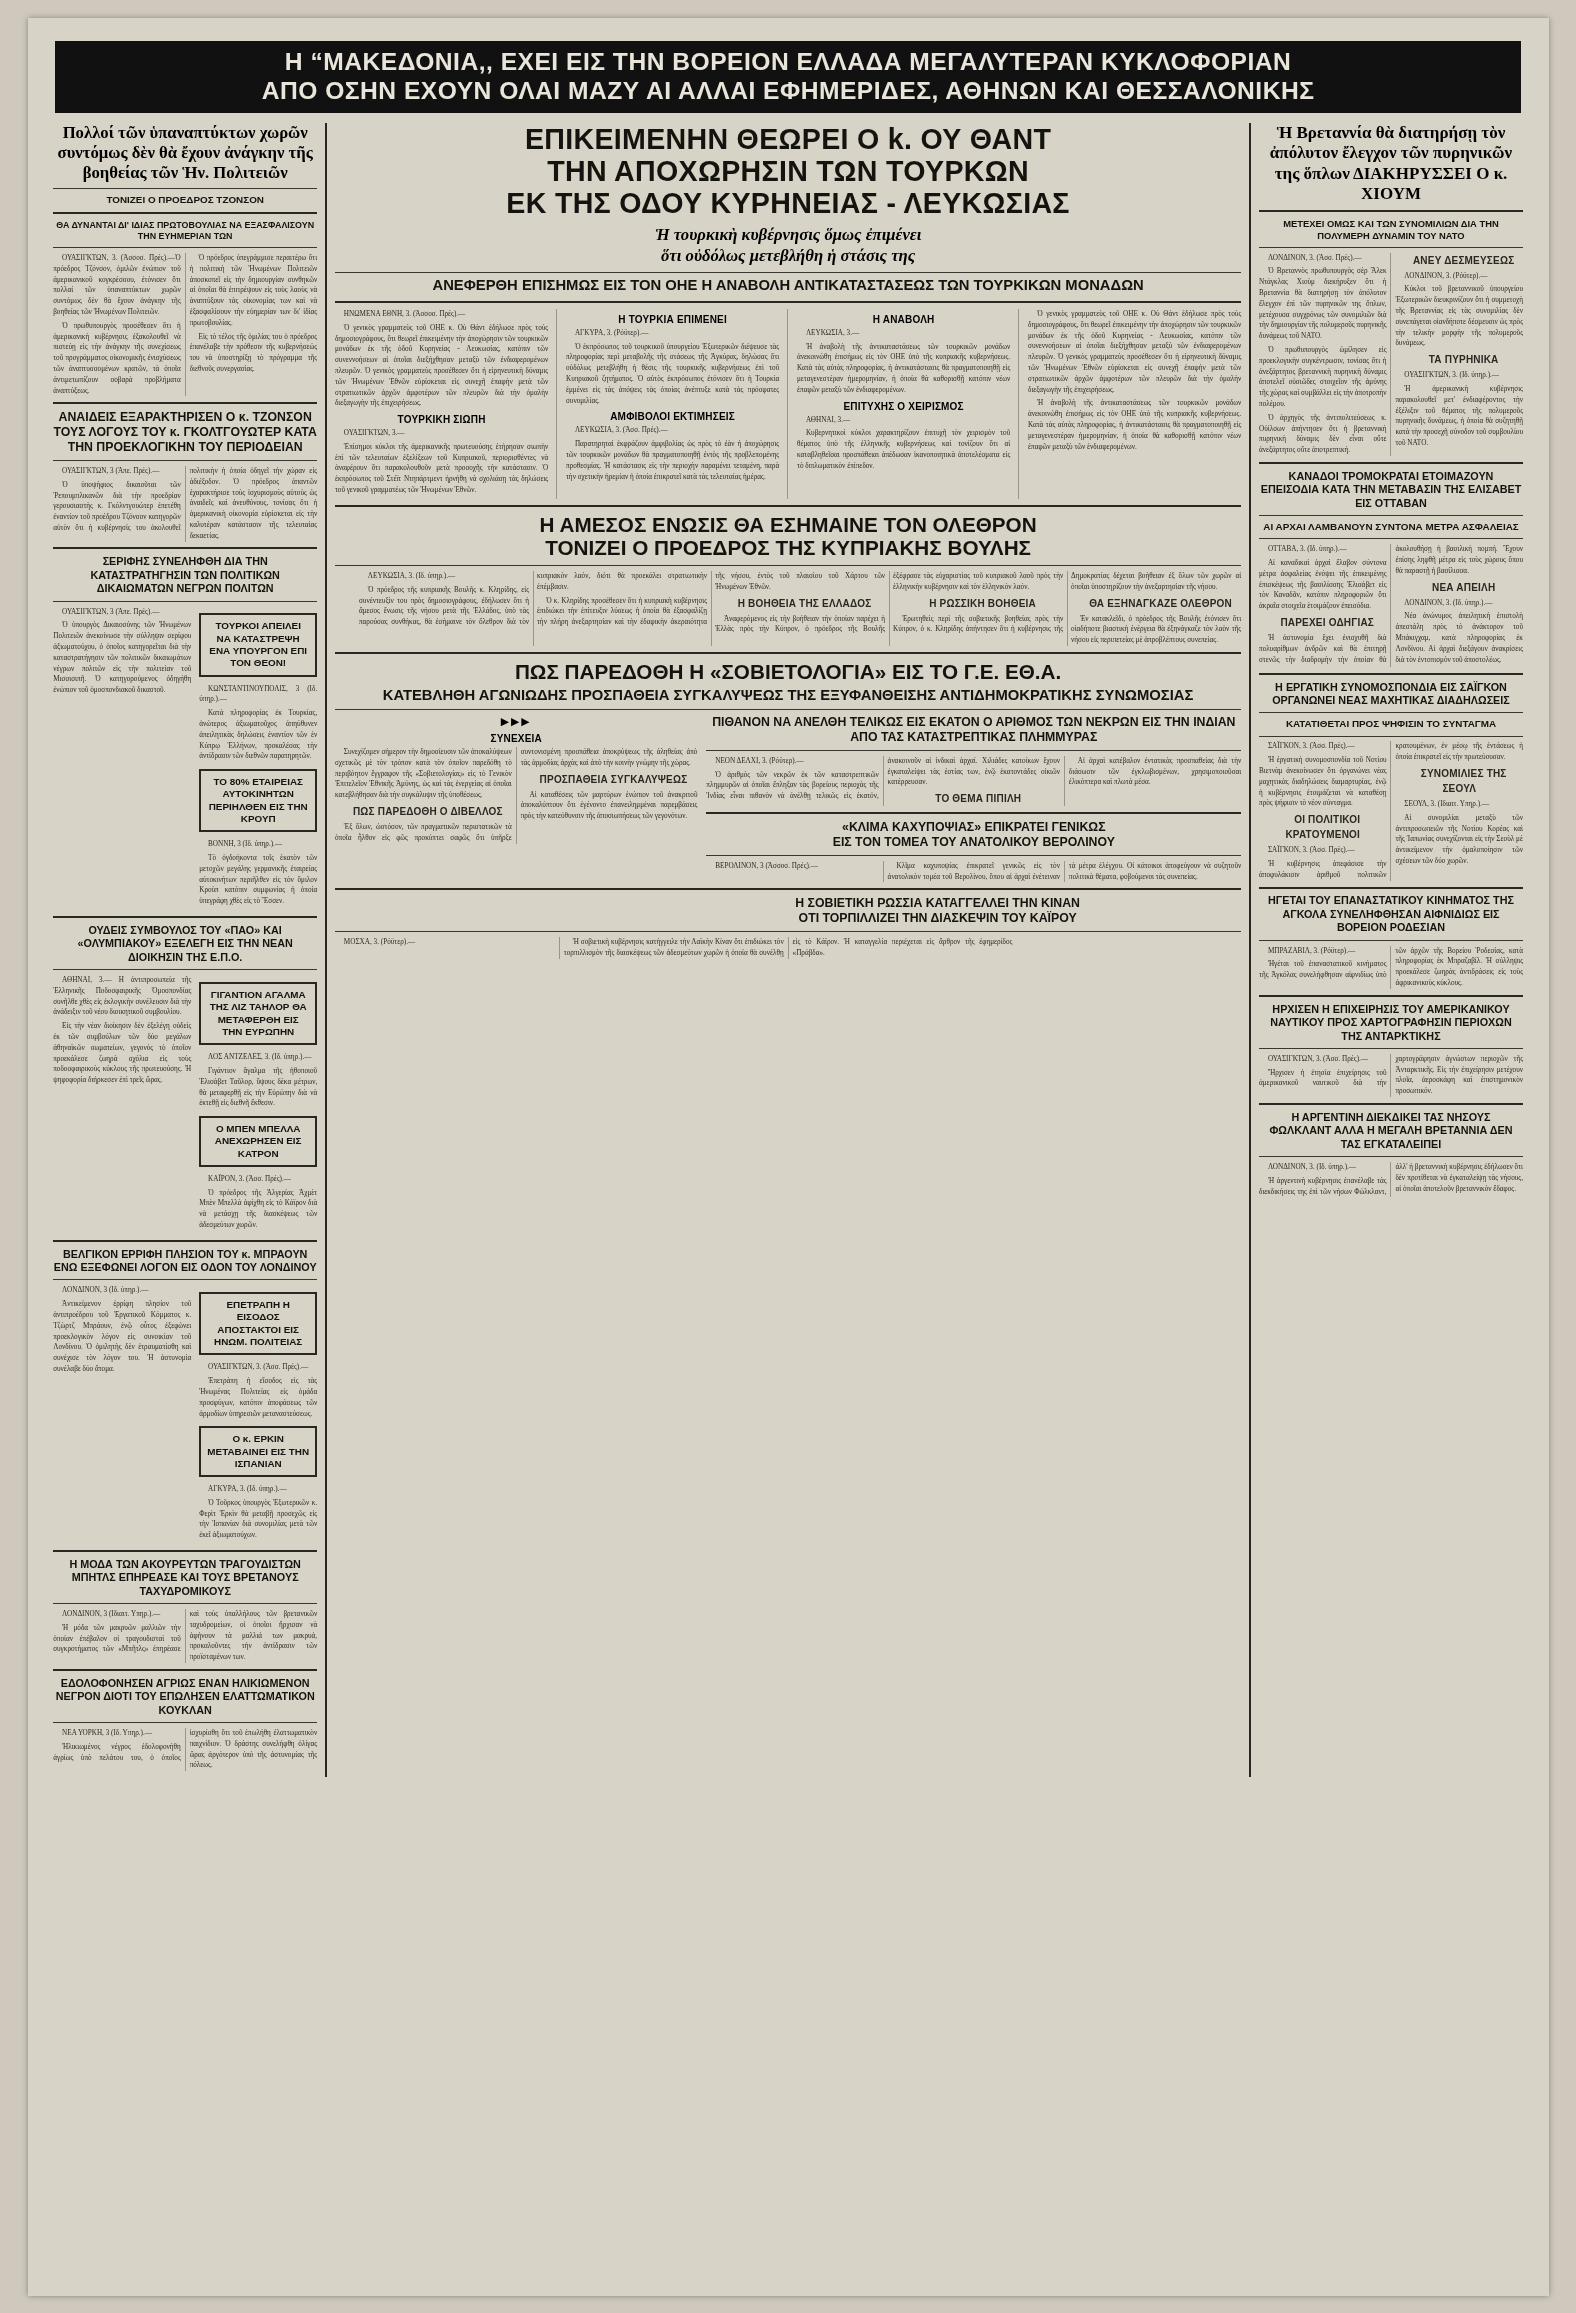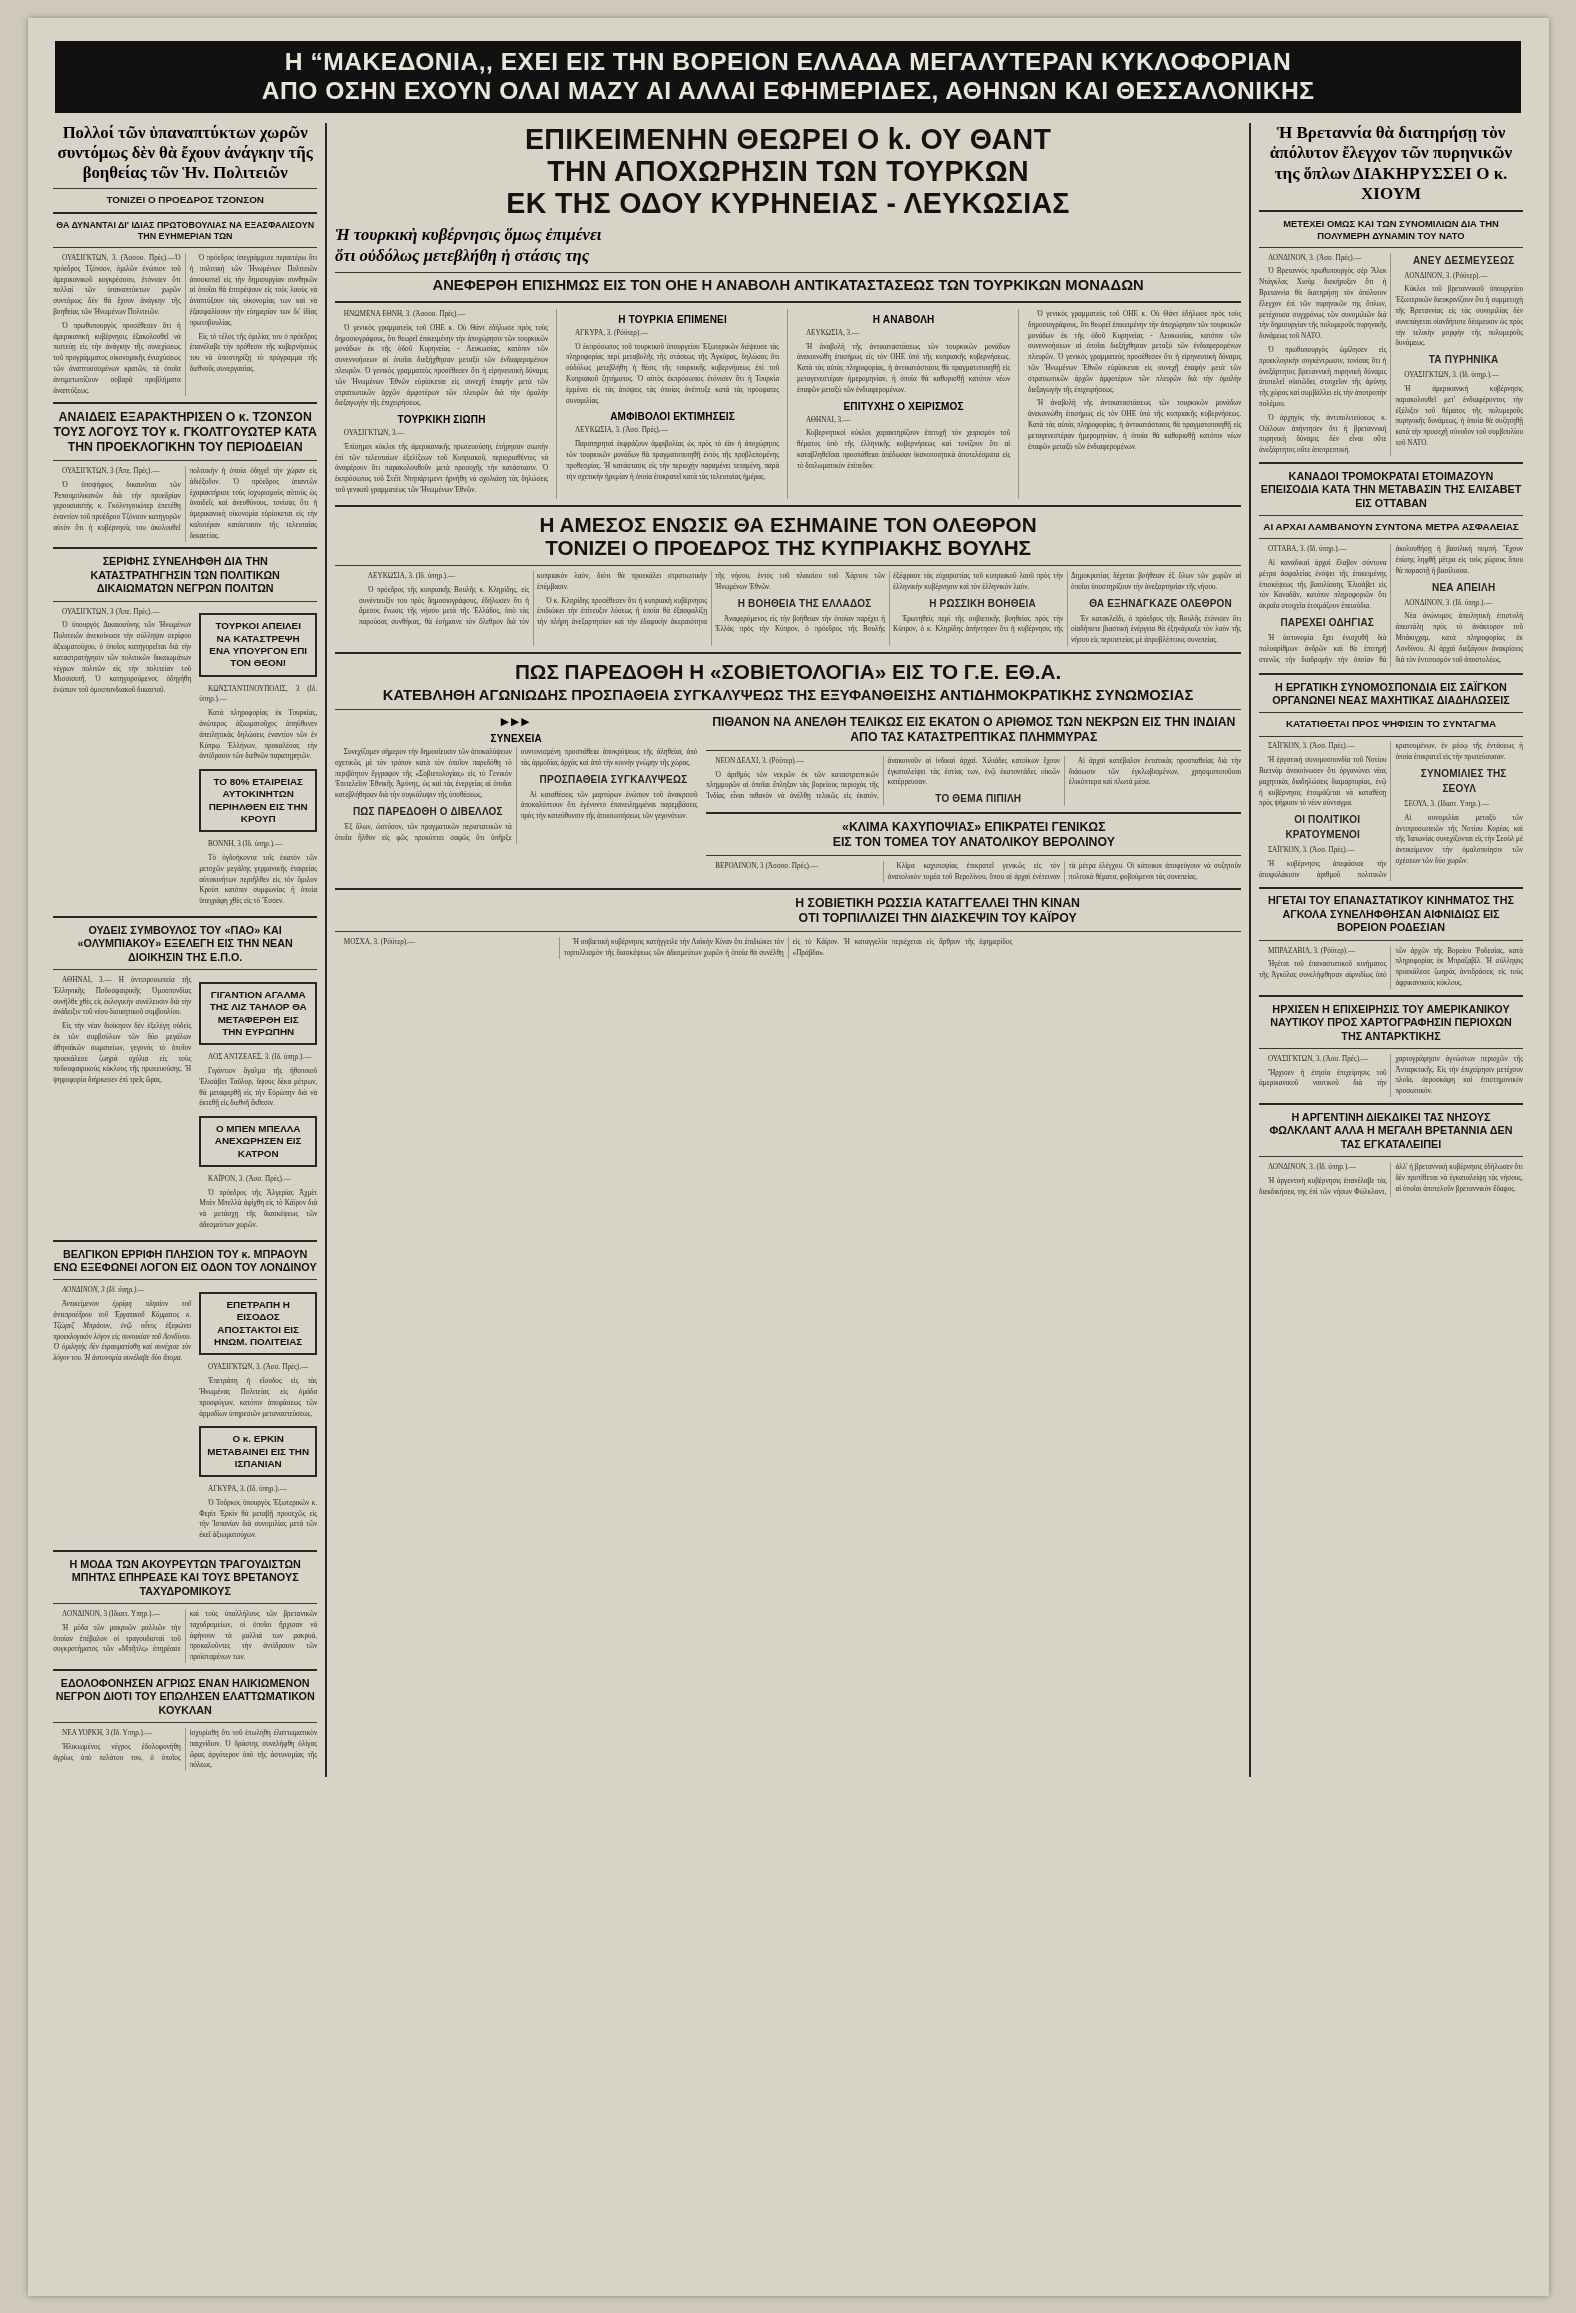--- a/index.html
+++ b/index.html
@@ -23,21 +23,21 @@
          font-family:"Liberation Serif",serif;hyphens:auto;}
   .gtext p{margin:0 0 3px 0;text-indent:8.9px;}
   
   .hl{font-family:"Liberation Sans",sans-serif;font-weight:bold;text-align:center;color:#15130f;}
   .hl-xl{font-size:28.6px;line-height:1.12;letter-spacing:0.3px;}
   .hl-l{font-size:20.7px;line-height:1.15;}
   .hl-m{font-size:14.8px;line-height:1.2;}
   .hl-s{font-size:12.3px;line-height:1.22;}
   .hl-xs{font-size:9.9px;line-height:1.25;}
   .hl-sub{font-family:"Liberation Serif",serif;font-style:italic;font-weight:bold;
-          font-size:16.7px;line-height:1.25;}
+          font-size:16.7px;text-align:center;line-height:1.25;}
   .hr{border:0;border-top:2px solid #2a2722;margin:5.9px 0;}
   .hr-thin{border:0;border-top:1px solid #3a362f;margin:4.9px 0;}
   .boxed{border:2px solid #2a2722;padding:4.9px 5.9px;margin:6.9px 0;}
   .center{text-align:center;}
   .cols2{column-count:2;column-gap:8.9px;column-rule:1px solid #9a948a;}
   .cols3{column-count:3;column-gap:8.9px;column-rule:1px solid #9a948a;}
   .cols4{column-count:4;column-gap:8.9px;column-rule:1px solid #9a948a;}
   .cols5{column-count:5;column-gap:7.9px;column-rule:1px solid #9a948a;margin-left:24px;}
   .subhead{font-family:"Liberation Sans",sans-serif;font-weight:bold;font-size:10px;
            text-align:center;margin:4.9px 0 3px 0;letter-spacing:0.2px;}
@@ -138,21 +138,21 @@
             </div>
           </div>
         </div>
       </div>
 
       <hr class="hr">
       <div class="sec">
         <div class="hl hl-xs" style="font-size:10.8px">ΒΕΛΓΙΚΟΝ ΕΡΡΙΦΗ ΠΛΗΣΙΟΝ ΤΟΥ κ. ΜΠΡΑΟΥΝ ΕΝΩ ΕΞΕΦΩΝΕΙ ΛΟΓΟΝ ΕΙΣ ΟΔΟΝ ΤΟΥ ΛΟΝΔΙΝΟΥ</div>
         <hr class="hr-thin">
         <div style="display:flex;gap:7.9px;">
-          <div class="gtext" style="flex:1;font-style:italic;">
+          <div class="gtext" style="flex:1;">
             <p>ΛΟΝΔΙΝΟΝ, 3 (Ιδ. ύπηρ.).—</p>
             <p>Ἀντικείμενον ἐρρίφη πλησίον τοῦ ἀντιπροέδρου τοῦ Ἐργατικοῦ Κόμματος κ. Τζὼρτζ Μπράουν, ἐνῷ οὗτος ἐξεφώνει προεκλογικὸν λόγον εἰς συνοικίαν τοῦ Λονδίνου. Ὁ ὁμιλητὴς δὲν ἐτραυματίσθη καὶ συνέχισε τὸν λόγον του. Ἡ ἀστυνομία συνέλαβε δύο ἄτομα.</p>
           </div>
           <div style="width:118px;">
             <div class="boxed">
               <div class="hl hl-xs">ΕΠΕΤΡΑΠΗ Η ΕΙΣΟΔΟΣ ΑΠΟΣΤΑΚΤΟΙ ΕΙΣ ΗΝΩΜ. ΠΟΛΙΤΕΙΑΣ</div>
             </div>
             <div class="gtext">
               <p>ΟΥΑΣΙΓΚΤΩΝ, 3. (Άσσ. Πρές).—</p>
               <p>Ἐπετράπη ἡ εἴσοδος εἰς τὰς Ἡνωμένας Πολιτείας εἰς ὁμάδα προσφύγων, κατόπιν ἀποφάσεως τῶν ἁρμοδίων ὑπηρεσιῶν μεταναστεύσεως.</p>

